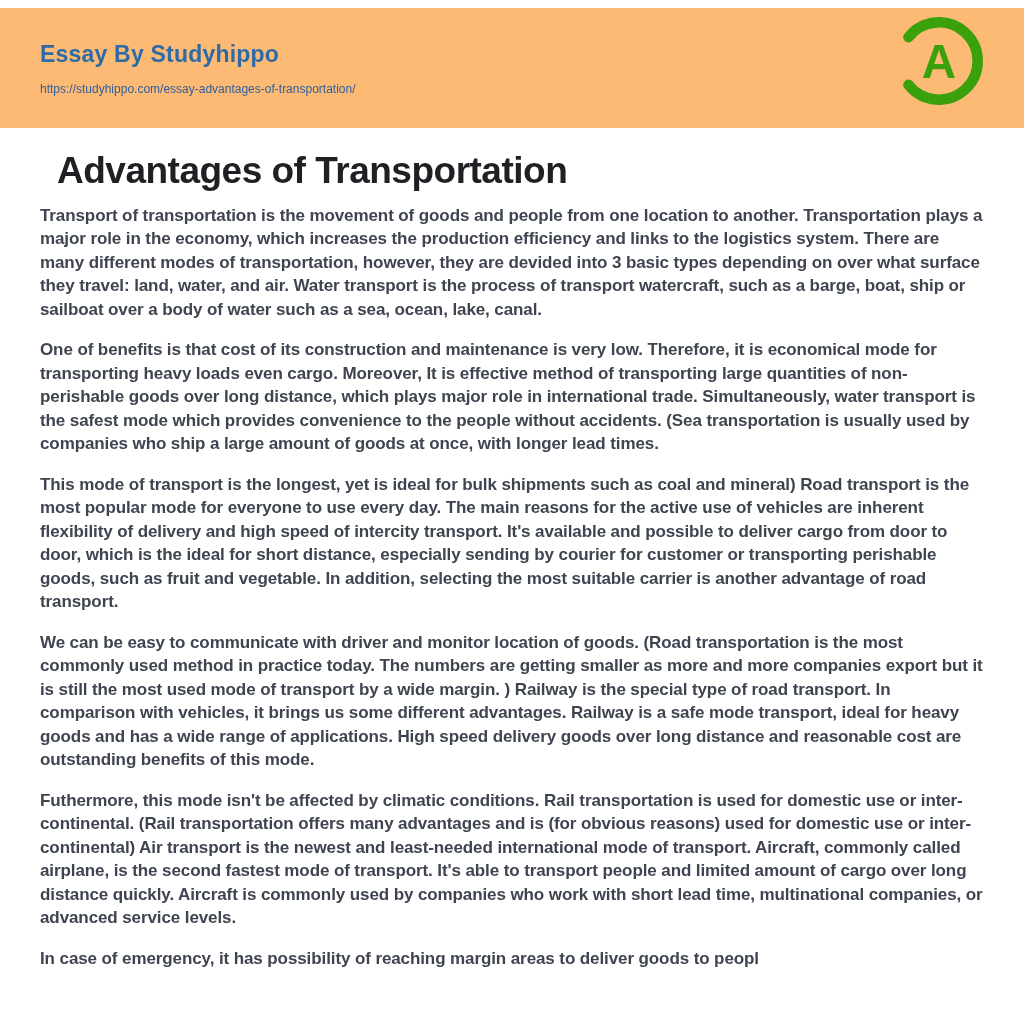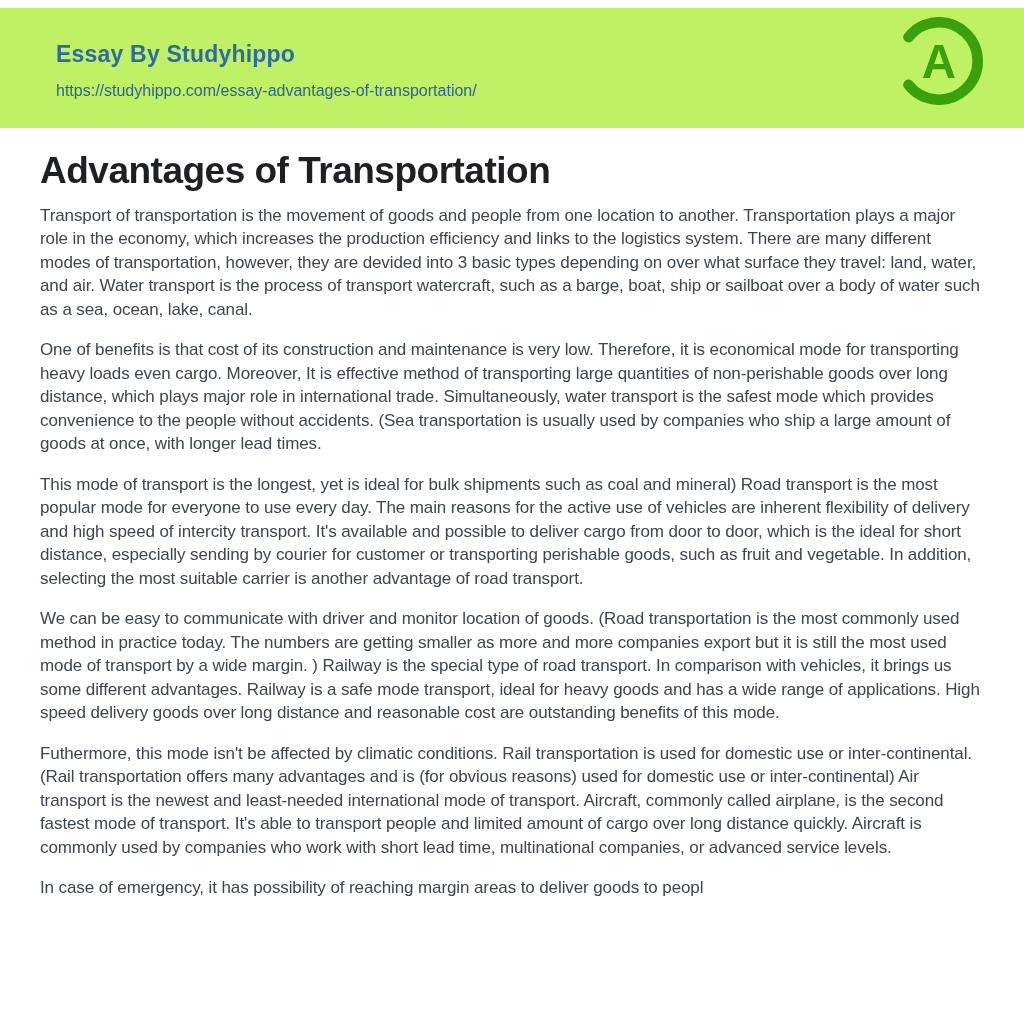--- a/index.html
+++ b/index.html
@@ -10,36 +10,35 @@
   }
   body { height: 1027px; overflow: hidden; }
 
   .page { width: 1024px; height: 1027px; background: #ffffff; }
 
   
   .header-band {
     margin-top: 8px;
     width: 1024px;
     height: 120px;
-    background: #bef264;
+    background: #fdba74;
     position: relative;
-    padding-left: 16px;
   }
   .header-text { padding: 33px 0 0 40px; }
   .brand-title {
     color: #2e6ba6;
     font-size: 23px;
     font-weight: 700;
     letter-spacing: 0.2px;
     line-height: 1.2;
   }
   .brand-url {
     margin-top: 13px;
     color: #2e5f9e;
-    font-size: 16px;
+    font-size: 12px;
     font-weight: 400;
     text-decoration: none;
     display: inline-block;
   }
   .logo-wrap {
     position: absolute;
     top: 9px;
     right: 41px;
     width: 88px;
     height: 88px;
@@ -48,22 +47,23 @@
 
   
   .doc { padding: 0 40px; }
   .doc-title {
     margin-top: 21px;
     color: #1f2023;
     font-size: 37px;
     font-weight: 700;
     letter-spacing: -0.5px;
     line-height: 1.18;
+    margin-left: 17px;
   }
-  .doc-paragraphs { margin-top: 11px; }
+  .doc-paragraphs { margin-top: 11px; font-weight: bold; }
   .doc-paragraphs p {
     color: #3e4450;
     font-size: 17px;
     line-height: 23.5px;
     margin-bottom: 17px;
     letter-spacing: -0.1px;
   }
 </style>
 </head>
 <body>

